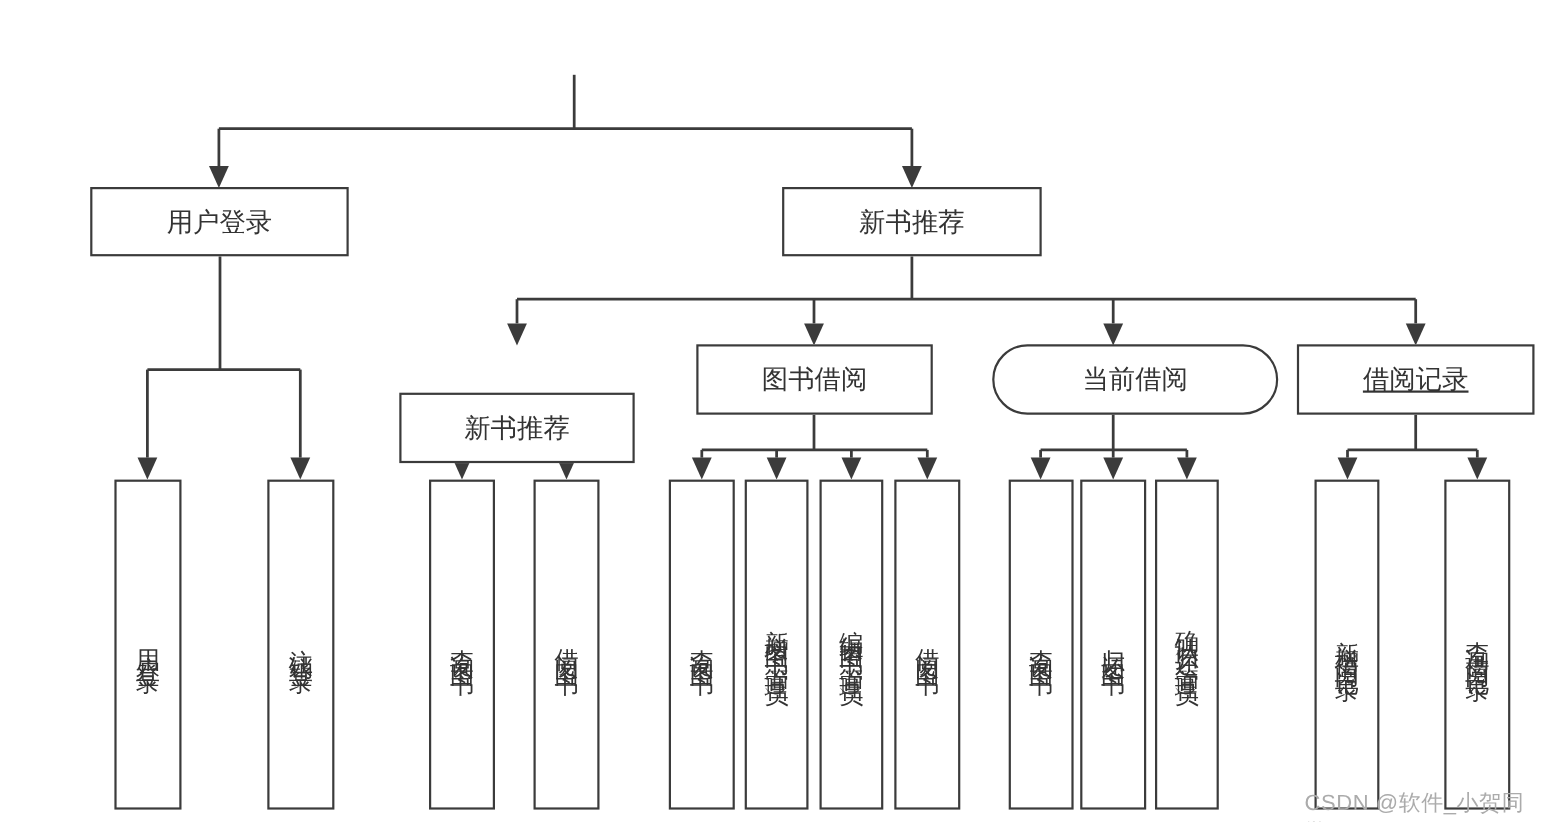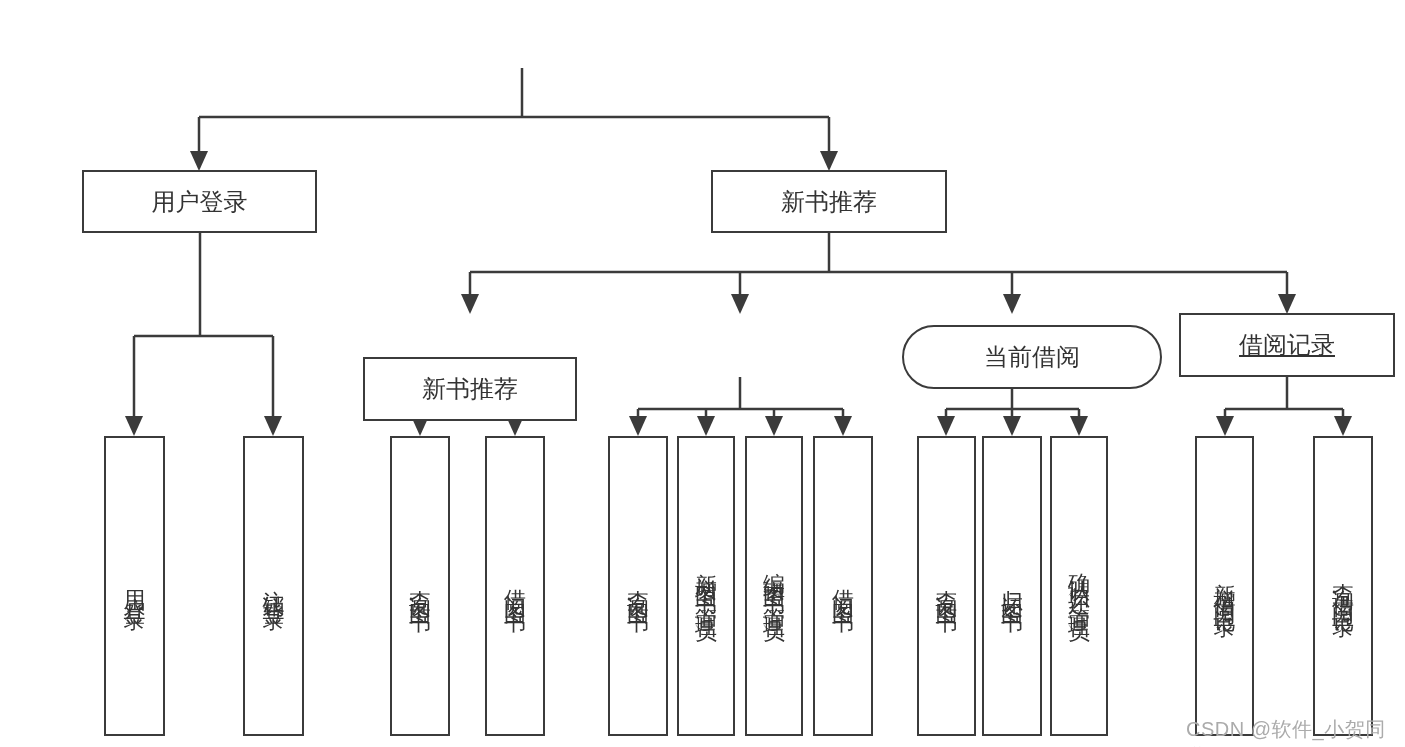--- a/index.html
+++ b/index.html
@@ -112,21 +112,22 @@
     <polygon points="1216,416 1234,416 1225,436" fill="#3b3b3b" stroke="none"></polygon>
     <path d="M1343 409 V416"></path>
     <polygon points="1334,416 1352,416 1343,436" fill="#3b3b3b" stroke="none"></polygon>
   </svg>
 
 
   <div class="node" style="left:82px; top:170px; width:235px; height:63px;">用户登录</div>
   <div class="node" style="left:711px; top:170px; width:236px; height:63px;">新书推荐</div>
 
   <div class="node" style="left:363px; top:313px; width:214px; height:64px;margin-top:44px;">新书推荐</div>
-  <div class="node" style="left:902px; top:325px; width:260px; height:64px;border-radius:32px;">当前借阅</div>
+  <div class="node" style="left:633px; top:313px; width:215px; height:64px;">图书借阅</div>
+  <div class="node" style="left:902px; top:313px; width:260px; height:64px;border-radius:32px;">当前借阅</div>
   <div class="node" style="left:1179px; top:313px; width:216px; height:64px;text-decoration:underline;">借阅记录</div>
 
   <div class="node vert" style="left:104px; top:436px; width:61px; height:300px;">用户登录</div>
   <div class="node vert" style="left:243px; top:436px; width:61px; height:300px;">注销登录</div>
 
   <div class="node vert" style="left:390px; top:436px; width:60px; height:300px;">查询图书</div>
   <div class="node vert" style="left:485px; top:436px; width:60px; height:300px;">借阅图书</div>
 
   <div class="node vert" style="left:608px; top:436px; width:60px; height:300px;">查询图书</div>
   <div class="node vert" style="left:677px; top:436px; width:58px; height:300px;">新增图书（管理员）</div>

